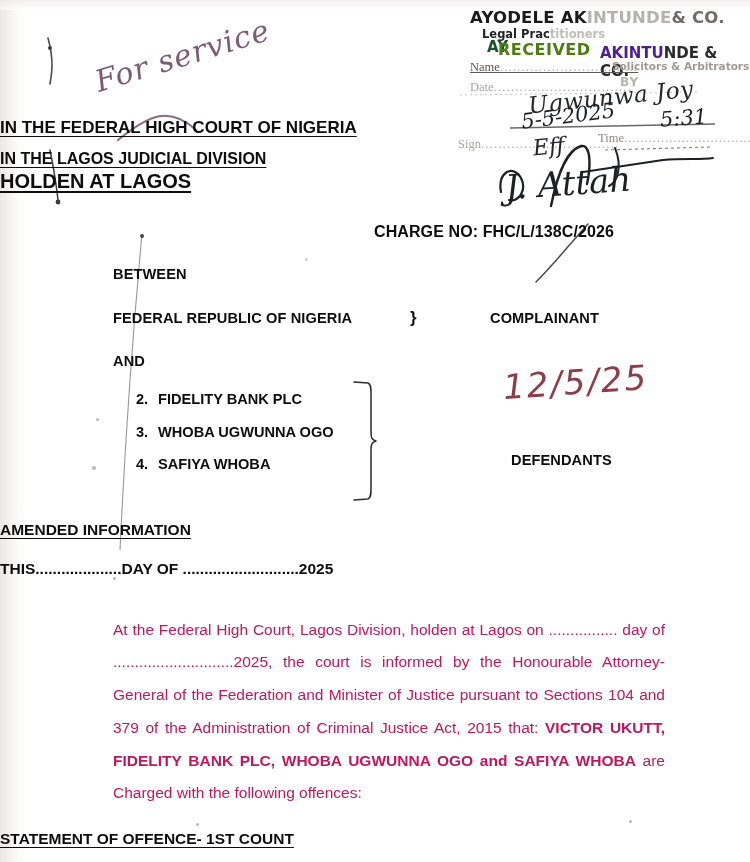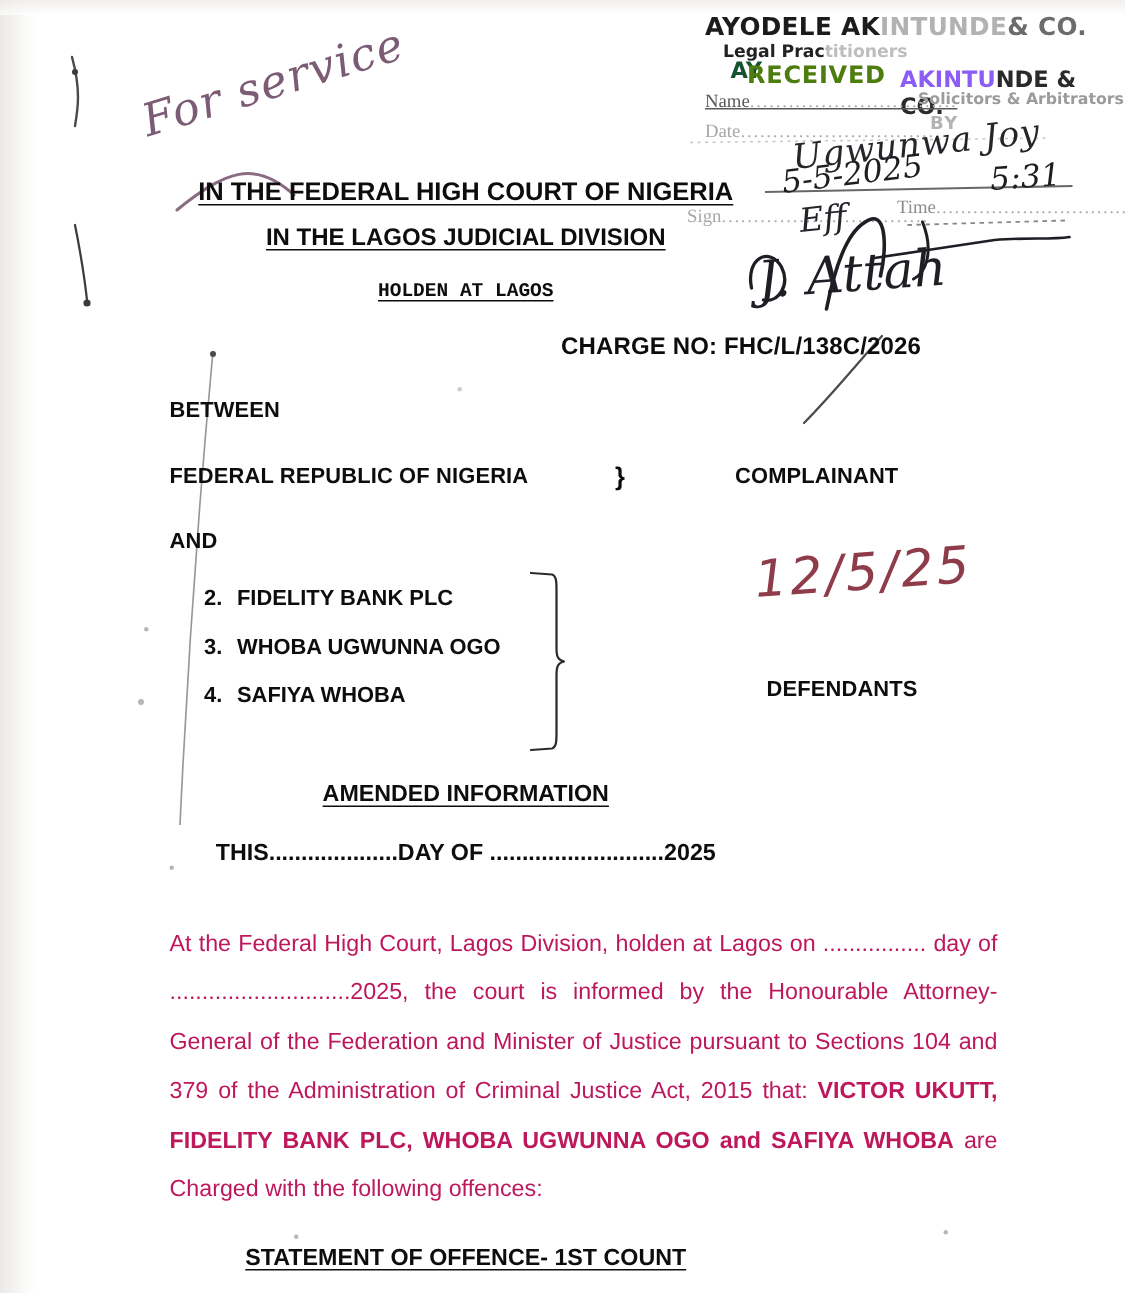--- a/index.html
+++ b/index.html
@@ -46,21 +46,21 @@
     position: absolute;
     white-space: nowrap;
     font-weight: 700;
     letter-spacing: .1px;
   }
   .u { text-decoration: underline; text-underline-offset: 3px; }
 
   .center-head {
     position: absolute;
     width: 621px;
-    text-align: center;
+    text-align: left;
     font-weight: 700;
   }
 
   .body-para {
     position: absolute;
     left: 113px;
     top: 598px;
     width: 552px;
     font-size: 15.5px;
     line-height: 32.8px;
@@ -111,21 +111,21 @@
     color: #222;
   }
   .stamp-sub .fade2 { color: #bfbdbb; }
 
   .stamp-firm2 {
     left: 600px; top: 44px;
     font-size: 15px;
     font-weight: 700;
     color: #2a2a2a;
   }
-  .stamp-firm2 .fade2 { color: #8b5cf6; }
+  .stamp-firm2 .fade2 { color: #4c1d95; }
   .stamp-sub2 {
     left: 612px; top: 60px;
     font-size: 10.5px;
     font-weight: 700;
     color: #9d9b99;
   }
   .stamp-by {
     left: 620px; top: 75px;
     font-size: 12px;
     font-weight: 700;
@@ -292,21 +292,21 @@
     <path d="M 88 52 C 116 48, 140 44, 168 40 C 190 38, 205 40, 218 38" stroke="#1e1f24" stroke-width="1.8" fill="none" stroke-linecap="round"></path>
     <path d="M 120 28 C 128 48, 122 62, 114 66" stroke="#1e1f24" stroke-width="2" fill="none" stroke-linecap="round"></path>
   </svg>
 
   <svg class="ink-stroke" style="left:520px;top:220px;" width="90" height="70">
     <path d="M 68 4 C 50 24, 34 44, 16 62" stroke="#4a4a4a" stroke-width="1.5" fill="none" stroke-linecap="round"></path>
   </svg>
 
   <div class="center-head u" style="top:118px; font-size:17px;">IN THE FEDERAL HIGH COURT OF NIGERIA</div>
   <div class="center-head u" style="top:150px; font-size:16px;">IN THE LAGOS JUDICIAL DIVISION</div>
-  <div class="center-head u" style="top:186px; font-size:13px;font-family:Liberation Mono, monospace;">HOLDEN AT LAGOS</div>
+  <div class="center-head u" style="top:170px; font-size:20px;">HOLDEN AT LAGOS</div>
 
   <div class="t" style="left:374px; top:223px; font-size:16px;">CHARGE NO: FHC/L/138C/2026</div>
 
   <div class="t" style="left:113px; top:266px; font-size:14.6px;">BETWEEN</div>
 
   <div class="t" style="left:113px; top:310px; font-size:14.6px;">FEDERAL REPUBLIC OF NIGERIA</div>
   <div class="t" style="left:410px; top:308px; font-size:17px;">}</div>
   <div class="t" style="left:490px; top:310px; font-size:14.6px;">COMPLAINANT</div>
 
   <div class="t" style="left:113px; top:353px; font-size:14.6px;">AND</div>

